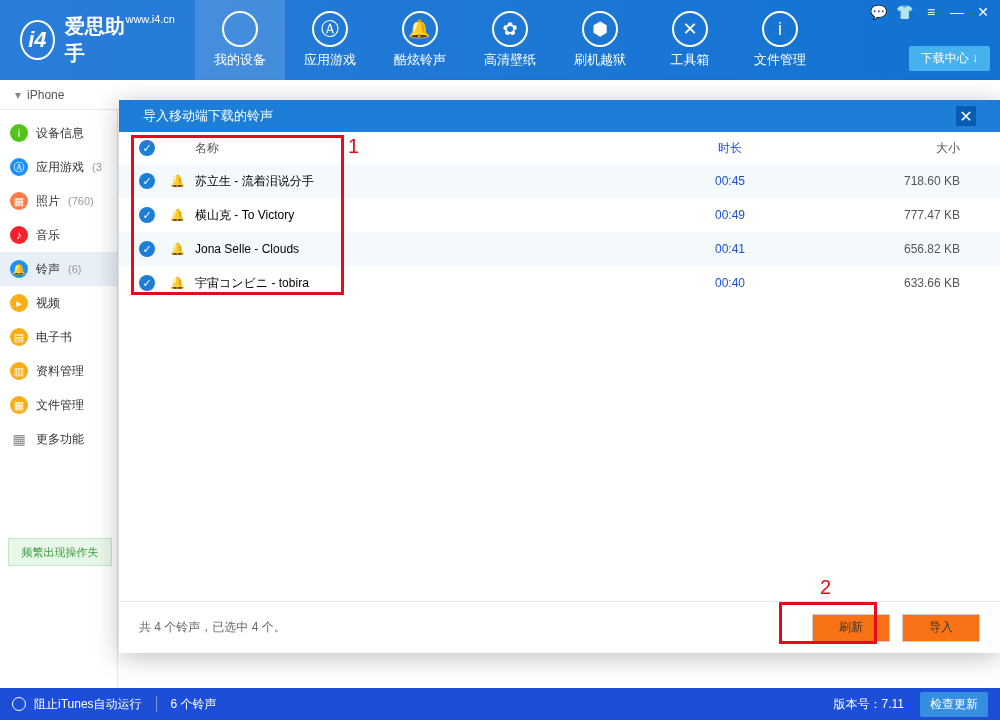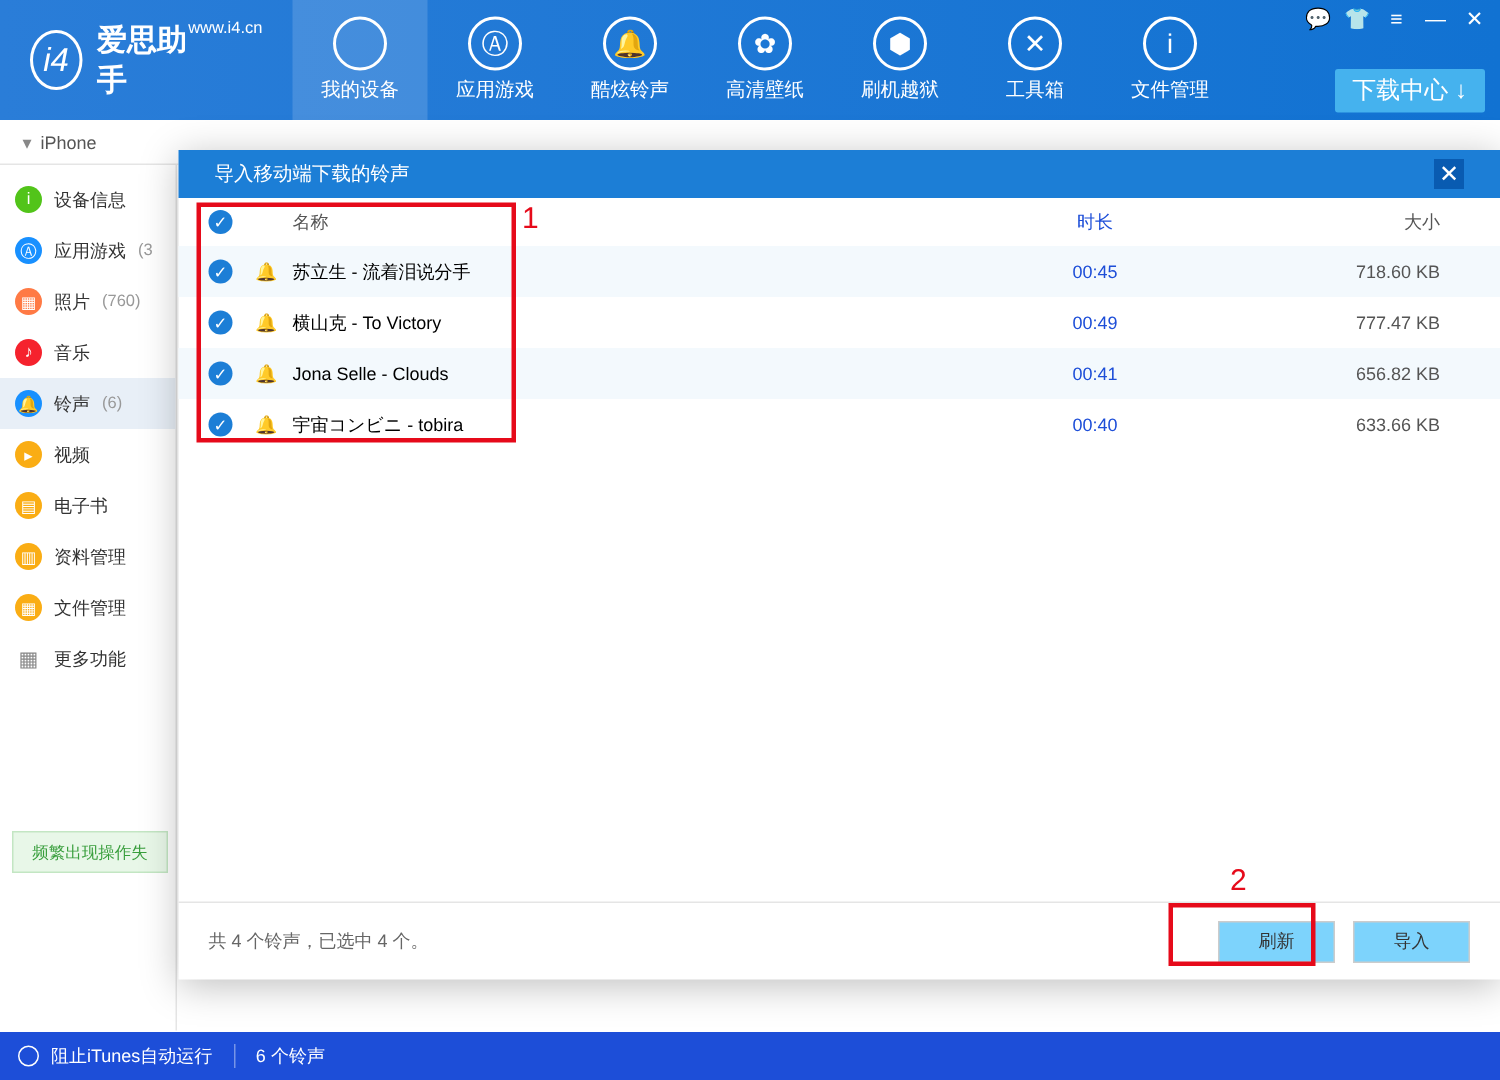--- a/index.html
+++ b/index.html
@@ -1,31 +1,31 @@
 <!DOCTYPE html>
 <html><head>
   <meta charset="utf-8">
   <style>
     * { margin: 0; padding: 0; box-sizing: border-box; font-family: "Microsoft YaHei", Arial, sans-serif; }
     body { width: 1000px; height: 720px; overflow: hidden; background: #fff; position: relative; }
     
     
     .header { height: 80px; background: linear-gradient(to right, #2a7dd8, #1172d2); display: flex; align-items: center; color: #fff; position: relative; }
     .logo-area { display: flex; align-items: center; padding: 0 20px; width: 195px; }
-    .logo-circle { width: 40px; height: 40px; border: 2px solid #fff; border-radius: 50%; display: flex; align-items: center; justify-content: center; font-size: 22px; font-weight: normal; font-style: italic; margin-right: 10px; }
+    .logo-circle { width: 40px; height: 40px; border: 2px solid #fff; border-radius: 50%; display: flex; align-items: center; justify-content: center; font-size: 22px; font-weight: bold; font-style: italic; margin-right: 10px; }
     .logo-text { display: flex; flex-direction: row; }
     .logo-title { font-size: 20px; font-weight: bold; }
     .logo-sub { font-size: 11px; }
     .nav-items { display: flex; height: 100%; }
     .nav-item { width: 90px; display: flex; flex-direction: column; align-items: center; justify-content: center; cursor: pointer; font-size: 13px; }
     .nav-item.active { background: rgba(255,255,255,0.15); }
     .nav-icon { width: 36px; height: 36px; border: 2px solid #fff; border-radius: 50%; display: flex; align-items: center; justify-content: center; margin-bottom: 4px; font-size: 18px; }
     .win-controls { position: absolute; right: 8px; top: 4px; display: flex; gap: 8px; }
     .win-btn { width: 18px; height: 14px; color: #fff; font-size: 14px; text-align: center; cursor: pointer; }
-    .download-center { position: absolute; right: 10px; top: 46px; background: #45b2ee; padding: 4px 12px; font-size: 16px; border-radius: 2px; cursor: pointer; margin-left: 22px; }
+    .download-center { position: absolute; right: 10px; top: 46px; background: #45b2ee; padding: 4px 12px; font-size: 12px; border-radius: 2px; cursor: pointer; margin-left: 22px; }
     
     
     .device-bar { height: 30px; border-bottom: 1px solid #e5e5e5; display: flex; align-items: center; padding: 0 15px; font-size: 12px; color: #555; }
     .chevron { margin-right: 6px; color: #888; }
     
     
     .main { display: flex; height: 577px; }
     .sidebar { width: 118px; border-right: 1px solid #e5e5e5; padding-top: 6px; }
     .side-item { height: 34px; display: flex; align-items: center; padding: 0 10px; font-size: 12px; color: #333; cursor: pointer; gap: 8px; }
     .side-item.active { background: #e8eff7; }
@@ -36,21 +36,21 @@
     .si-red { background: #f5222d; }
     .si-yellow { background: #faad14; }
     .si-gray { color: #888; background: transparent; font-size: 14px; }
     .side-count { color: #999; font-size: 11px; }
     
     .content { flex: 1; position: relative; }
     .bg-table { position: absolute; right: 0; top: 36px; width: 120px; font-size: 12px; color: #555; }
     .bg-head { text-align: right; padding: 6px 28px 6px 0; color: #666; }
     .bg-row { text-align: right; padding: 9px 28px 9px 0; border-bottom: 1px solid #f5f5f5; }
     
-    .alert-bar { position: absolute; left: 8px; top: 538px; width: 104px; height: 28px; background: #e8f7e8; border: 1px solid #c3e6c3; color: #389e3c; font-size: 11px; display: flex; align-items: center; justify-content: center; margin-top: 16px; }
+    .alert-bar { position: absolute; left: 8px; top: 538px; width: 104px; height: 28px; background: #e8f7e8; border: 1px solid #c3e6c3; color: #389e3c; font-size: 11px; display: flex; align-items: center; justify-content: center; }
     
     
     .modal { position: absolute; left: 119px; top: 100px; width: 881px; height: 553px; background: #fff; box-shadow: 0 4px 24px rgba(0,0,0,0.25); z-index: 10; display: flex; flex-direction: column; }
     .modal-header { height: 32px; background: #1c7ed6; color: #fff; display: flex; align-items: center; justify-content: space-between; padding: 0 24px; font-size: 13px; }
     .modal-close { cursor: pointer; font-size: 16px; width: 20px; height: 20px; background: #095bb1; display: flex; align-items: center; justify-content: center; }
     .modal-body { flex: 1; position: relative; }
     
     .mtable { width: 100%; font-size: 12px; }
     .mhead { display: flex; height: 32px; align-items: center; padding: 0 20px; color: #555; }
     .mrow { display: flex; height: 34px; align-items: center; padding: 0 20px; }
@@ -58,21 +58,21 @@
     .mcol-check { width: 30px; }
     .mcol-name { flex: 1; display: flex; align-items: center; gap: 8px; }
     .mcol-dur { width: 180px; text-align: center; color: #1d4ed8; }
     .mcol-size { width: 160px; text-align: right; padding-right: 20px; color: #555; }
     
     .check { width: 16px; height: 16px; border-radius: 50%; background: #1c7ed6; display: inline-flex; align-items: center; justify-content: center; color: #fff; font-size: 11px; }
     .bell-icon { width: 18px; height: 18px; color: #59b0f2; display: inline-flex; align-items: center; justify-content: center; }
     
     .modal-footer { height: 52px; border-top: 1px solid #e5e5e5; display: flex; align-items: center; padding: 0 20px; font-size: 12px; color: #666; }
     .footer-btns { margin-left: auto; display: flex; gap: 12px; }
-    .fbtn { width: 78px; height: 28px; border: 1px solid #ccc; background: #7dd3fc; font-size: 12px; color: #333; cursor: pointer; }
+    .fbtn { width: 78px; height: 28px; border: 1px solid #ccc; background: #f97316; font-size: 12px; color: #333; cursor: pointer; }
     
     
     .annot { position: absolute; border: 3px solid #e60a1a; pointer-events: none; z-index: 20; }
     .annot-label { position: absolute; color: #e60a1a; font-size: 20px; z-index: 21; pointer-events: none; }
     
     
     .status { position: absolute; bottom: 0; left: 0; right: 0; height: 32px; background: #1d4ed8; color: #fff; display: flex; align-items: center; padding: 0 12px; font-size: 12px; }
     .st-circle { width: 14px; height: 14px; border: 1.5px solid #fff; border-radius: 50%; margin-right: 8px; }
     .st-right { margin-left: auto; display: flex; gap: 16px; align-items: center; }
     .st-btn { background: #358ee0; padding: 4px 10px; border-radius: 2px; cursor: pointer; }
@@ -258,13 +258,17 @@
 <div class="annot" style="left:131px; top:135px; width:213px; height:160px;"></div>
 <div class="annot-label" style="left:348px; top:135px;">1</div>
 <div class="annot" style="left:779px; top:602px; width:98px; height:42px;"></div>
 <div class="annot-label" style="left:820px; top:576px;">2</div>
 
 <div class="status">
   <span class="st-circle"></span>
   <span>阻止iTunes自动运行</span>
   <span class="st-sep" style="margin:0 14px;"></span>
   <span>6 个铃声</span>
+  <div class="st-right">
+    <span>版本号：7.11</span>
+    <span class="st-btn">检查更新</span>
+  </div>
 </div>
 
 </body></html>

